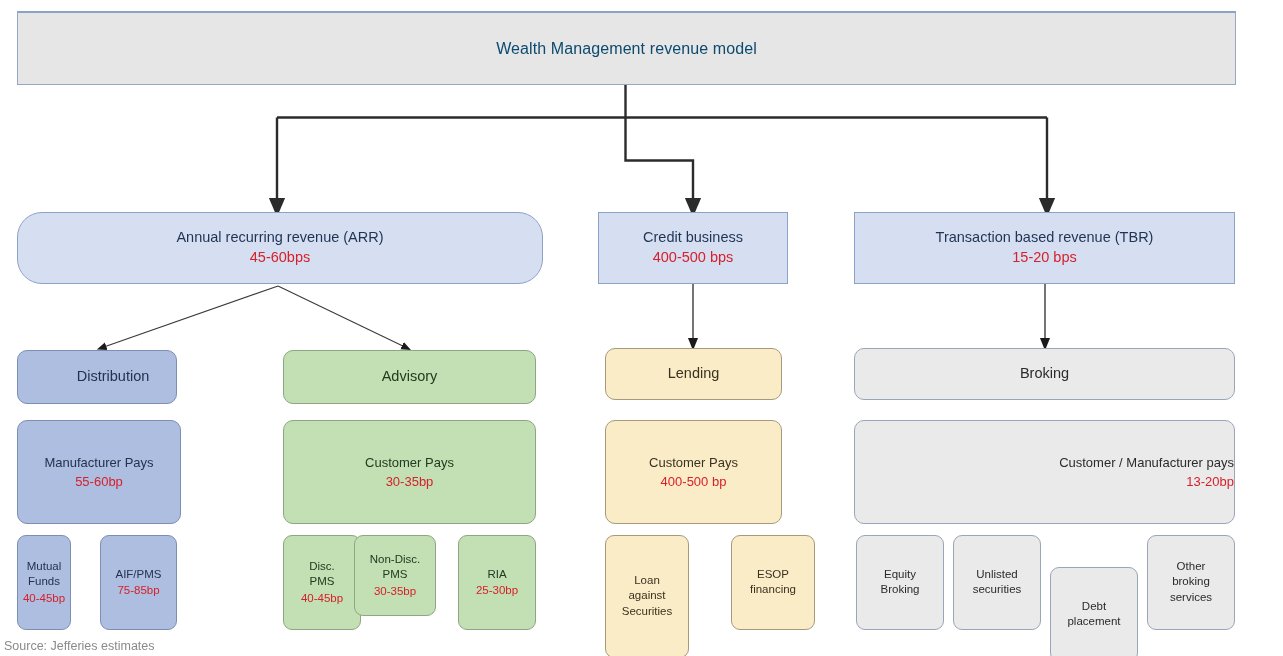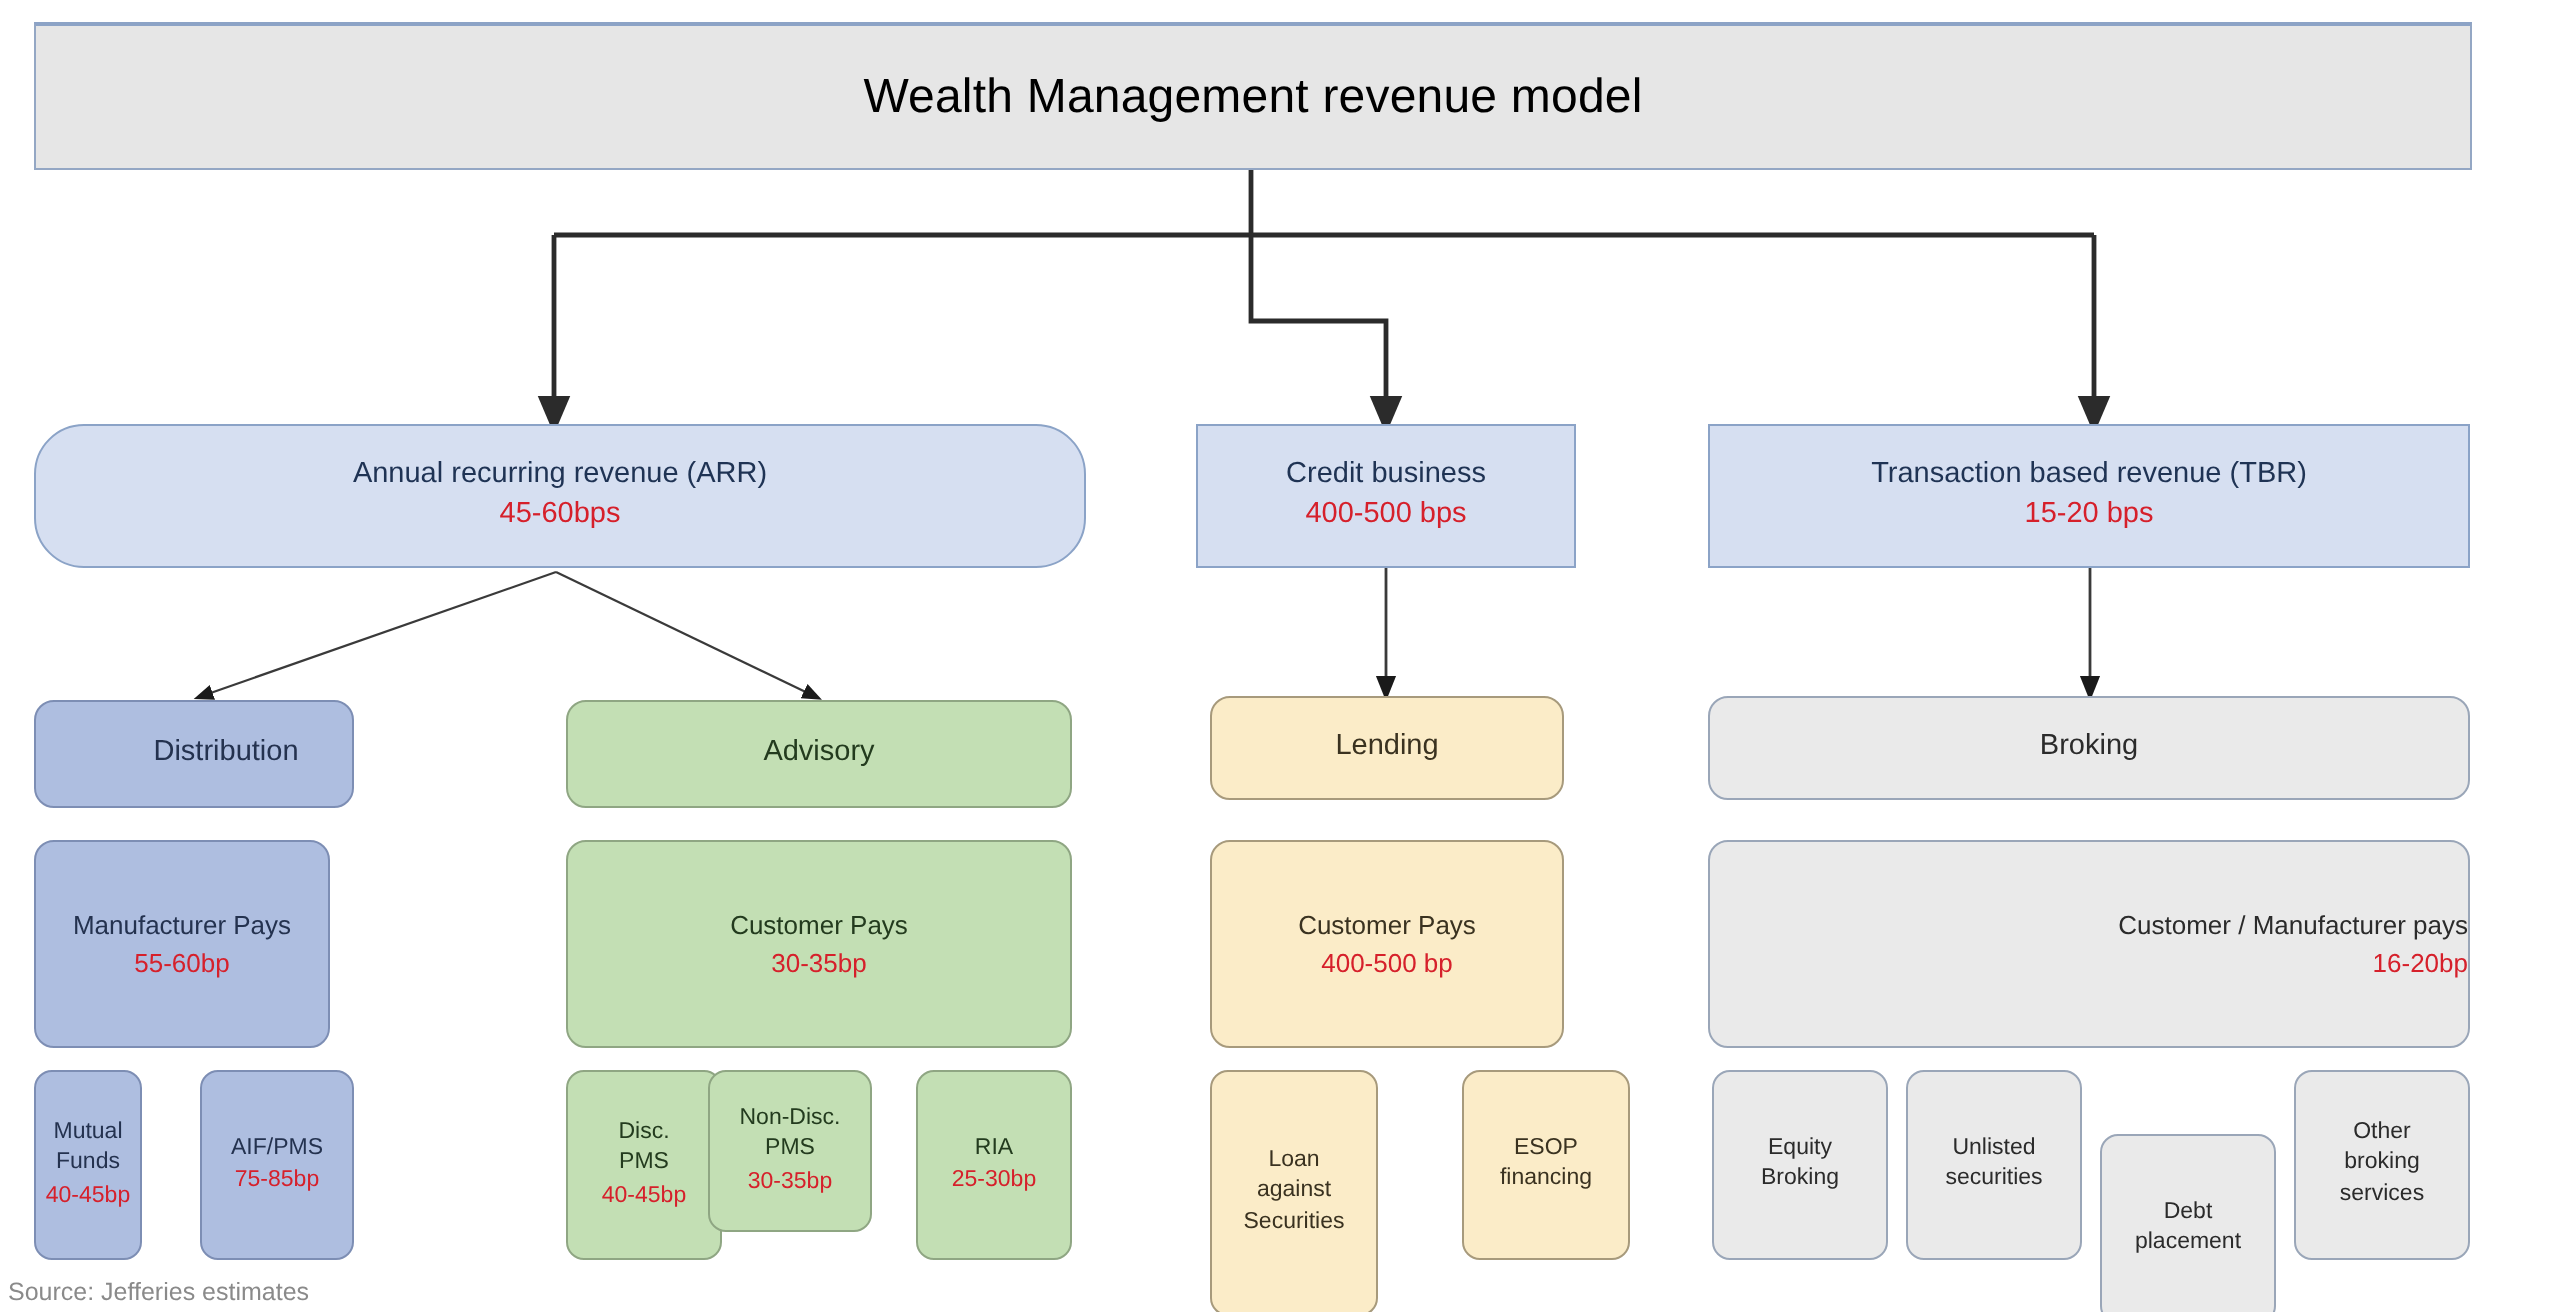--- a/index.html
+++ b/index.html
@@ -48,22 +48,22 @@
     display: block;
     color: #d6202b;
     white-space: pre-line;
   }
 
   
   .root {
     background: #e6e6e6;
     border: 1px solid #94a7c4;
     border-top: 2px solid #8ca3c6;
-    color: #000000;
-    font-size: 24px;
+    color: #0c4a6e;
+    font-size: 16px;
     letter-spacing: .1px;
   }
 
   
   .lvl2 {
     background: #d6dff1;
     border: 1px solid #8ba3c7;
     font-size: 14.5px;
   }
   .lvl2 .sub { font-size: 14.5px; margin-top: 2px; }
@@ -156,38 +156,38 @@
   </div>
 
   <div class="node rbox cream head" style="left:605px; top:348px; width:177px; height:52px;">
     <span class="ttl">Lending</span>
   </div>
 
   <div class="node rbox gray head" style="left:854px; top:348px; width:381px; height:52px;">
     <span class="ttl">Broking</span>
   </div>
 
-  <div class="node rbox blue pays" style="left:17px; top:420px; width:148px; height:104px;">
+  <div class="node rbox blue pays" style="left:17px; top:420px; width:164px; height:104px;">
     <span class="ttl">Manufacturer Pays</span>
     <span class="sub">55-60bp</span>
   </div>
 
   <div class="node rbox green pays" style="left:283px; top:420px; width:253px; height:104px;">
     <span class="ttl">Customer Pays</span>
     <span class="sub">30-35bp</span>
   </div>
 
   <div class="node rbox cream pays" style="left:605px; top:420px; width:177px; height:104px;">
     <span class="ttl">Customer Pays</span>
     <span class="sub">400-500 bp</span>
   </div>
 
   <div class="node rbox gray pays" style="left:854px; top:420px; width:381px; height:104px;align-items:flex-end;">
     <span class="ttl">Customer / Manufacturer pays</span>
-    <span class="sub">16-20bp</span>
+    <span class="sub">13-20bp</span>
   </div>
 
   <div class="node rbox sm blue leaf" style="left:17px; top:535px; width:54px; height:95px;">
     <span class="ttl">Mutual
 Funds</span>
     <span class="sub">40-45bp</span>
   </div>
   <div class="node rbox sm blue leaf" style="left:100px; top:535px; width:77px; height:95px;">
     <span class="ttl">AIF/PMS</span>
     <span class="sub">75-85bp</span>

